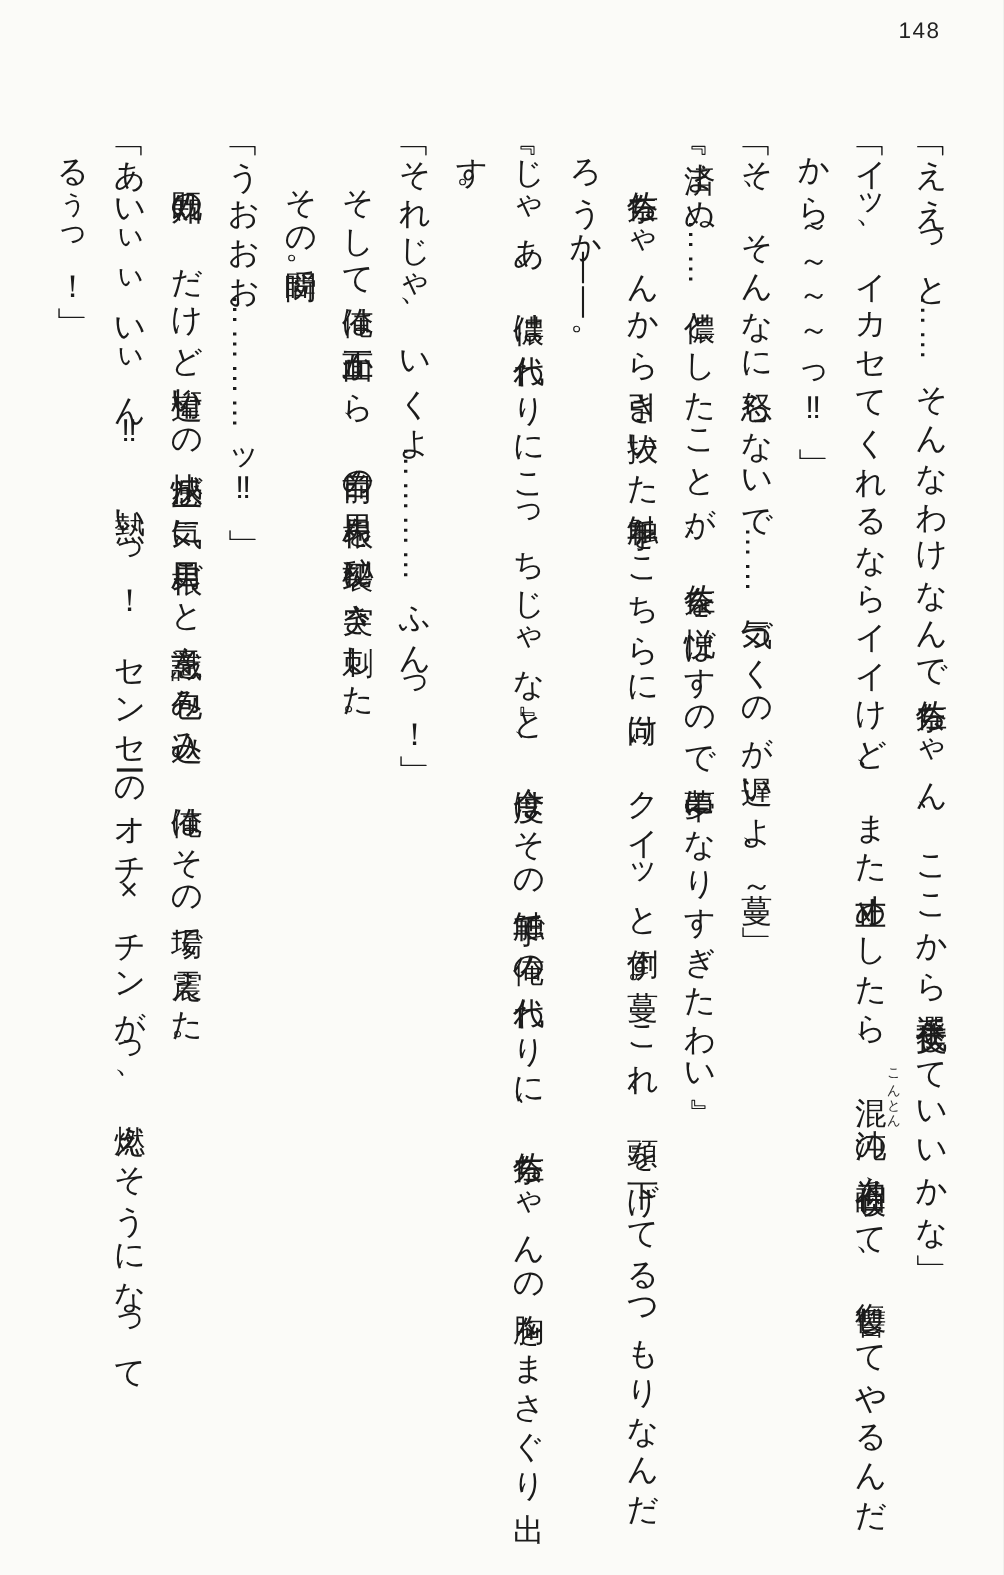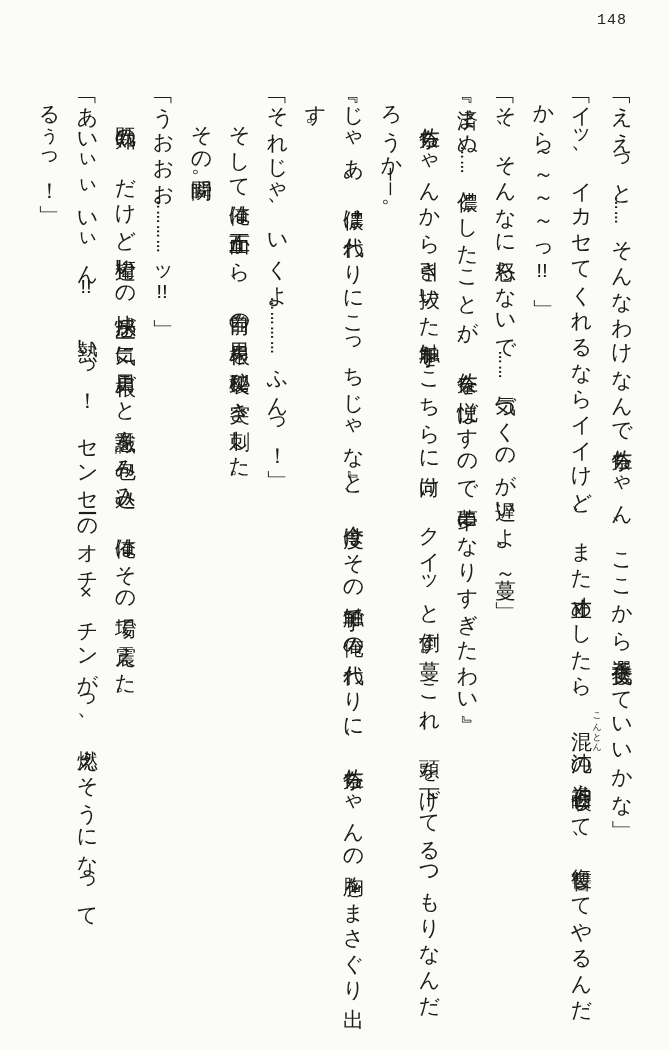--- a/index.html
+++ b/index.html
@@ -6,21 +6,21 @@
     margin: 0;
     padding: 0;
     background: #e8e8e6;
   }
   .page {
     position: relative;
     width: 669px;
     height: 1050px;
     margin: 0;
     background: #fbfbf8;
-    font-family: Liberation Mono, monospace;
+    font-family: Liberation Sans, sans-serif;
     color: #1b1b1b;
     overflow: hidden;
   }
   .page-number {
     position: absolute;
     top: 12px;
     right: 42px;
     font-size: 15px;
     letter-spacing: 1px;
     color: #222;

